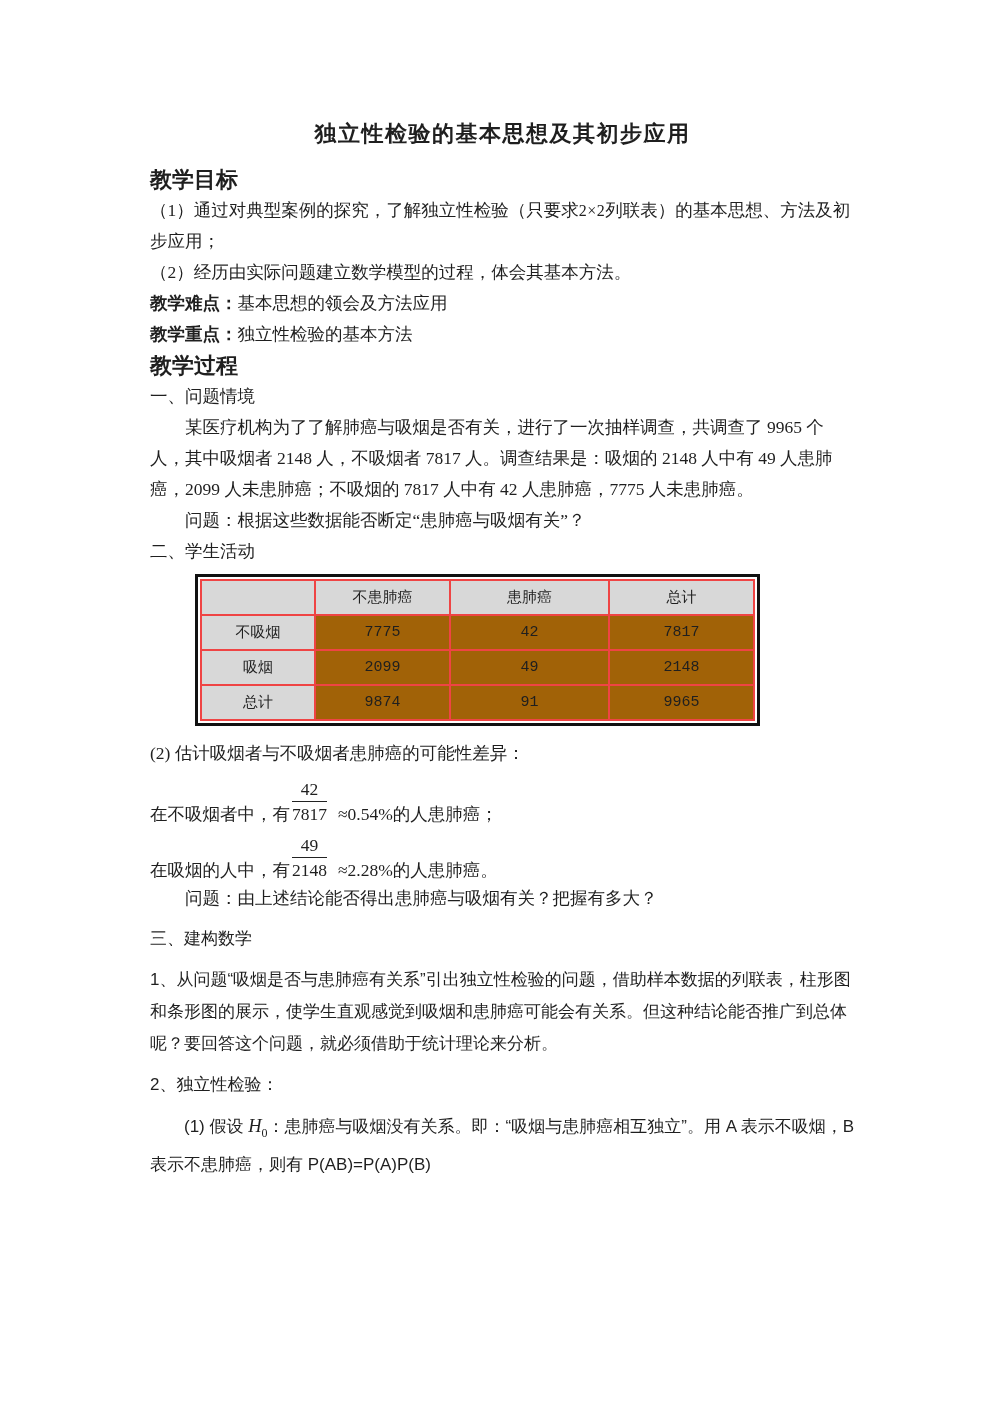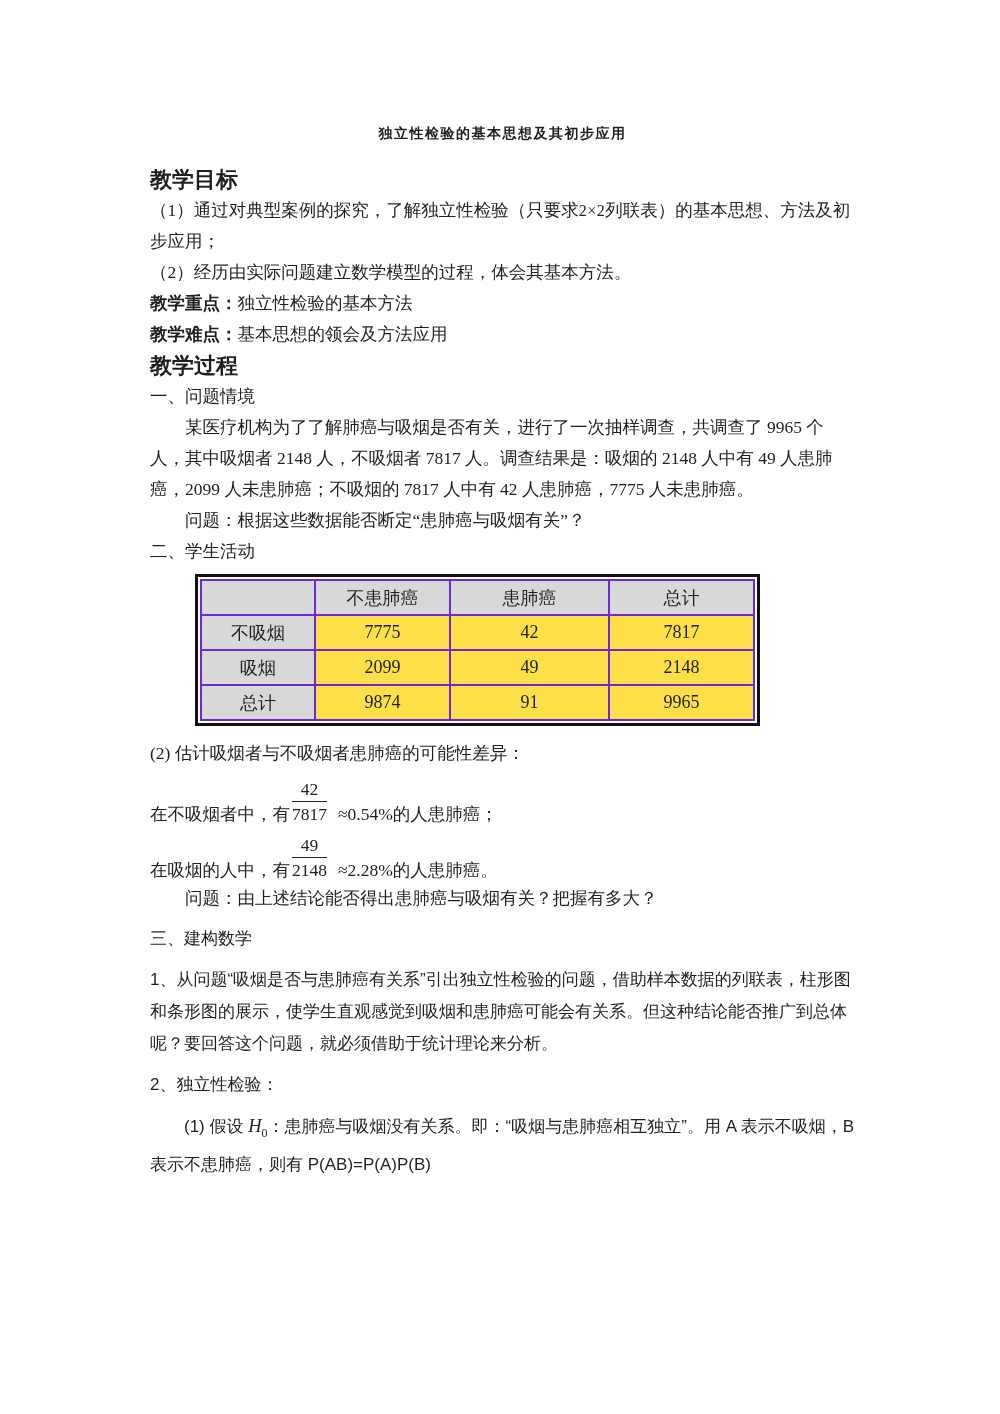--- a/index.html
+++ b/index.html
@@ -13,21 +13,21 @@
     padding:118px 145px 0 150px;
     font-family:"Liberation Serif","DejaVu Serif",serif;
     font-size:17.5px;
     color:#1f1f1f;
     overflow:hidden;
   }
   .page p { margin:0; line-height:31px; }
 
   .doc-title {
     margin:0 0 14px 0;
-    font-size:14px;
+    font-size:22px;
     font-weight:bold;
     text-align:center;
     letter-spacing:1.5px;
     line-height:32px;
     font-family:"Liberation Serif","DejaVu Serif",serif;
   }
   .h-bold {
     font-family:"Liberation Sans","DejaVu Sans",sans-serif;
     font-weight:bold;
     line-height:33px;
@@ -49,30 +49,30 @@
     padding:2px;
     display:inline-block;
     background:#fff;
   }
   table.ct {
     border-collapse:collapse;
     table-layout:fixed;
     width:553px;
   }
   table.ct td, table.ct th {
-    border:2px solid #6d28d9;
+    border:2px solid #ef4444;
     height:33px;
     text-align:center;
     vertical-align:middle;
-    font-size:18px;
+    font-size:15px;
     font-weight:normal;
     padding:0;
   }
   table.ct .shade { background:#d8d8d8; }
-  table.ct .white { background:#fde047; }
+  table.ct .white { background:#a16207;font-family:Liberation Mono, monospace; }
 
   
   .mathline {
     display:flex;
     align-items:flex-end;
     line-height:1.2;
     height:54px;
     margin:2px 0;
   }
   .frac {
@@ -102,23 +102,23 @@
 <div class="page">
 
   <h1 class="doc-title">独立性检验的基本思想及其初步应用</h1>
 
   <p class="h-bold">教学目标</p>
 
   <p class="indent1"><span>（1）通过对典型案例的探究，了解独立性检验（只要求</span><span class="latin mathnum">2×2</span><span>列联表）的基本思想、方法及初步应用；</span></p>
 
   <p class="indent1">（2）经历由实际问题建立数学模型的过程，体会其基本方法。</p>
 
+  <p class="line33"><span class="inline-label">教学难点：</span><span>基本思想的领会及方法应用</span></p>
+
   <p class="line33"><span class="inline-label">教学重点：</span><span>独立性检验的基本方法</span></p>
-
-  <p class="line33"><span class="inline-label">教学难点：</span><span>基本思想的领会及方法应用</span></p>
 
   <p class="h-bold">教学过程</p>
 
   <p class="line33">一、问题情境</p>
 
 
   <p class="ind2">某医疗机构为了了解肺癌与吸烟是否有关，进行了一次抽样调查，共调查了 9965 个人，其中吸烟者 2148 人，不吸烟者 7817 人。调查结果是：吸烟的 2148 人中有 49 人患肺癌，2099 人未患肺癌；不吸烟的 7817 人中有 42 人患肺癌，7775 人未患肺癌。</p>
 
   <p class="ind2">问题：根据这些数据能否断定“患肺癌与吸烟有关”？</p>
 

